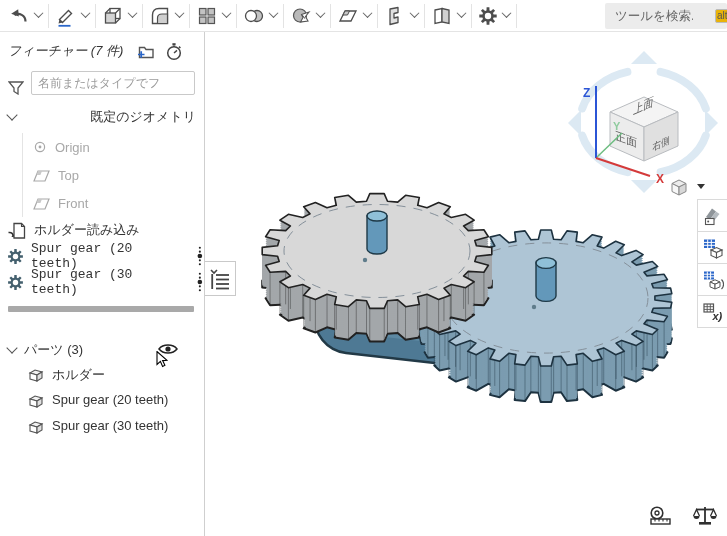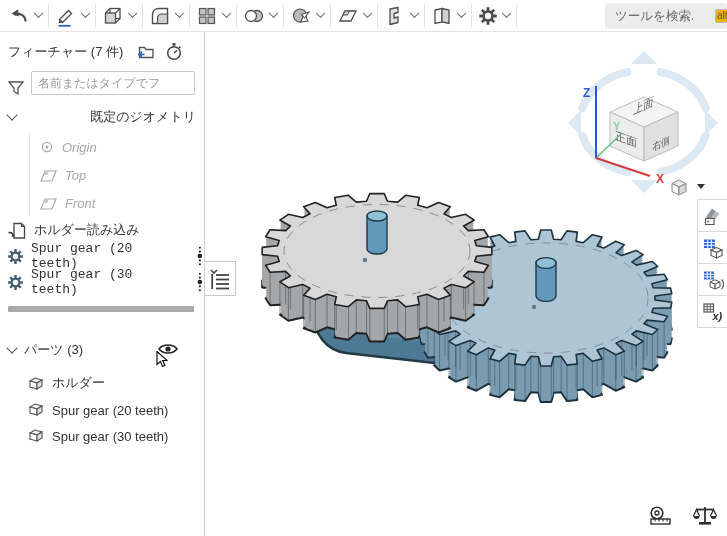--- a/index.html
+++ b/index.html
@@ -13,35 +13,35 @@
     transform:rotate(45deg) translate(-1px,-1px);display:inline-block;margin-top:-3px;}
   #searchbox{position:absolute;right:0;top:3px;width:122px;height:26px;background:#ececec;
     display:flex;align-items:center;padding:0 3px 0 8px;box-sizing:border-box;border-radius:2px;overflow:hidden;}
   #searchbox input{border:none;background:transparent;outline:none;width:78px;font-size:12.5px;color:#555;
     font-family:"Liberation Sans","DejaVu Sans",sans-serif;}
   #searchbox input::placeholder{color:#666;}
   .kbd{background:#eab308;border:1px solid #bbb;border-radius:2px;font-size:10px;color:#555;padding:1px 1px;line-height:1;margin-left:20px;}
   
   #sidebar{position:absolute;left:0;top:32px;width:204px;height:504px;background:#fff;
     border-right:1px solid #cfcfcf;font-size:13px;color:#333;}
-  .sb-header{display:flex;align-items:flex-end;padding:10px 10px 2px 8px;}
+  .sb-header{display:flex;align-items:flex-start;padding:10px 10px 2px 8px;font-style:italic;}
   .sb-header .ttl{flex:0 0 auto;}
   .sb-hicons{display:flex;align-items:center;gap:10px;margin-left:14px;}
   .sb-filter{display:flex;align-items:flex-end;gap:7px;padding:8px 8px 6px 8px;}
   .sb-filter input{width:150px;height:22px;border:1px solid #c9c9c9;border-radius:2px;padding:0 6px;
     font-size:12px;color:#333;outline:none;font-family:"Liberation Sans","DejaVu Sans",sans-serif;}
   .sb-filter input::placeholder{color:#9a9a9a;}
   .sb-section{display:flex;align-items:center;gap:8px;padding:7px 8px;position:relative;justify-content:space-between;}
   .chev-dn{width:7px;height:7px;border-right:1.7px solid #555;border-bottom:1.7px solid #555;
     transform:rotate(45deg);display:inline-block;margin-top:-4px;flex:0 0 auto;}
-  .tree{margin-left:29px;border-left:1px solid #e4e4e4;font-style:italic;}
+  .tree{margin-left:22px;border-left:1px solid #e4e4e4;}
   .row{display:flex;align-items:center;gap:8px;height:28px;padding-left:10px;}
   .gray{color:#a8a8a8;}
   .frow{display:flex;align-items:center;gap:7px;height:26px;padding-left:7px;font-family:Liberation Mono, monospace;}
-  .prow{display:flex;align-items:flex-end;gap:7px;height:26px;padding-left:27px;}
+  .prow{display:flex;align-items:flex-start;gap:7px;height:26px;padding-left:27px;}
   #rollback{height:6px;background:#a9a9a9;margin:11px 10px 0 8px;border-radius:1px;}
   #parts-head{margin-top:22px;}
   #eye-wrap{margin-left:auto;margin-right:18px;position:relative;height:16px;}
   #cursor{position:absolute;left:-2px;top:9px;}
   
   #scene-svg{position:absolute;left:205px;top:32px;}
   #flytab{position:absolute;left:205px;top:261px;width:31px;height:35px;background:#fff;
     border:1px solid #c9c9c9;border-left:none;box-sizing:border-box;display:flex;align-items:center;justify-content:center;}
   #cube-dd{position:absolute;left:668px;top:176px;display:flex;align-items:center;gap:7px;}
   .tri-dn{width:0;height:0;border-left:4px solid transparent;border-right:4px solid transparent;border-top:5px solid #333;}

